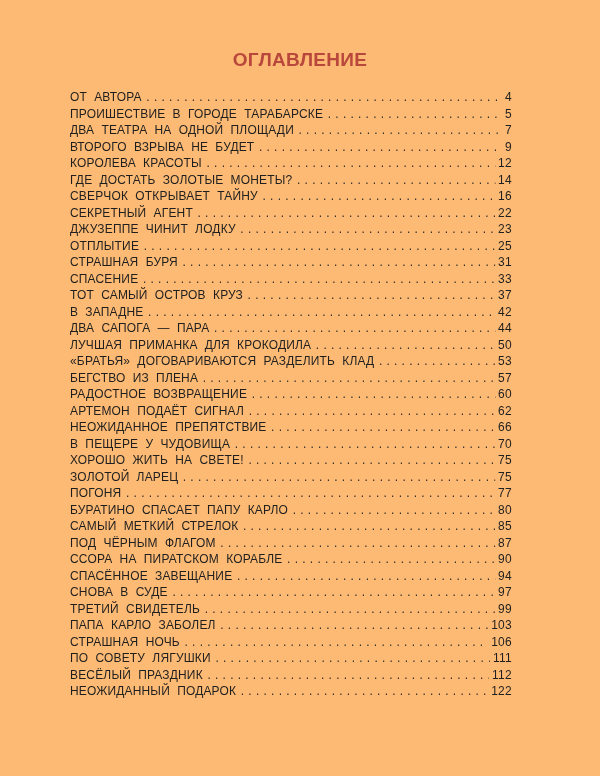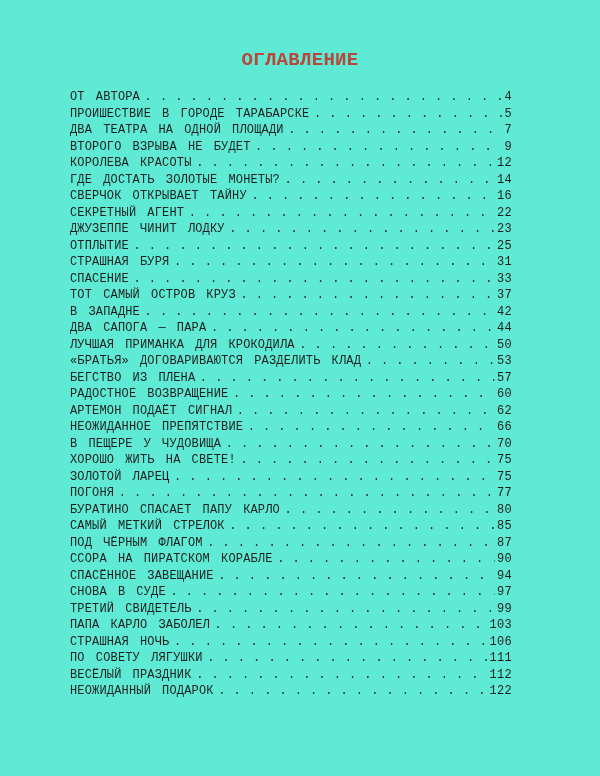--- a/index.html
+++ b/index.html
@@ -57,21 +57,21 @@
     letter-spacing: 0.5px;
   }
   .num {
     white-space: nowrap;
     letter-spacing: 0.3px;
   }
 </style>
 </head>
 <body>
 
-<div class="page" style="background: #5eead4; color: rgb(31, 31, 31); font-family: Liberation Mono, monospace;">
+<div class="page" style="background: #fdba74; color: rgb(31, 31, 31);">
   <div class="title" style="color: rgb(184, 71, 60);">ОГЛАВЛЕНИЕ</div>
 
   <div class="toc">
   <div class="row">
     <span class="label">ОТ АВТОРА</span>
     <span class="dots"></span>
     <span class="num">4</span>
   </div>
 
   <div class="row">

